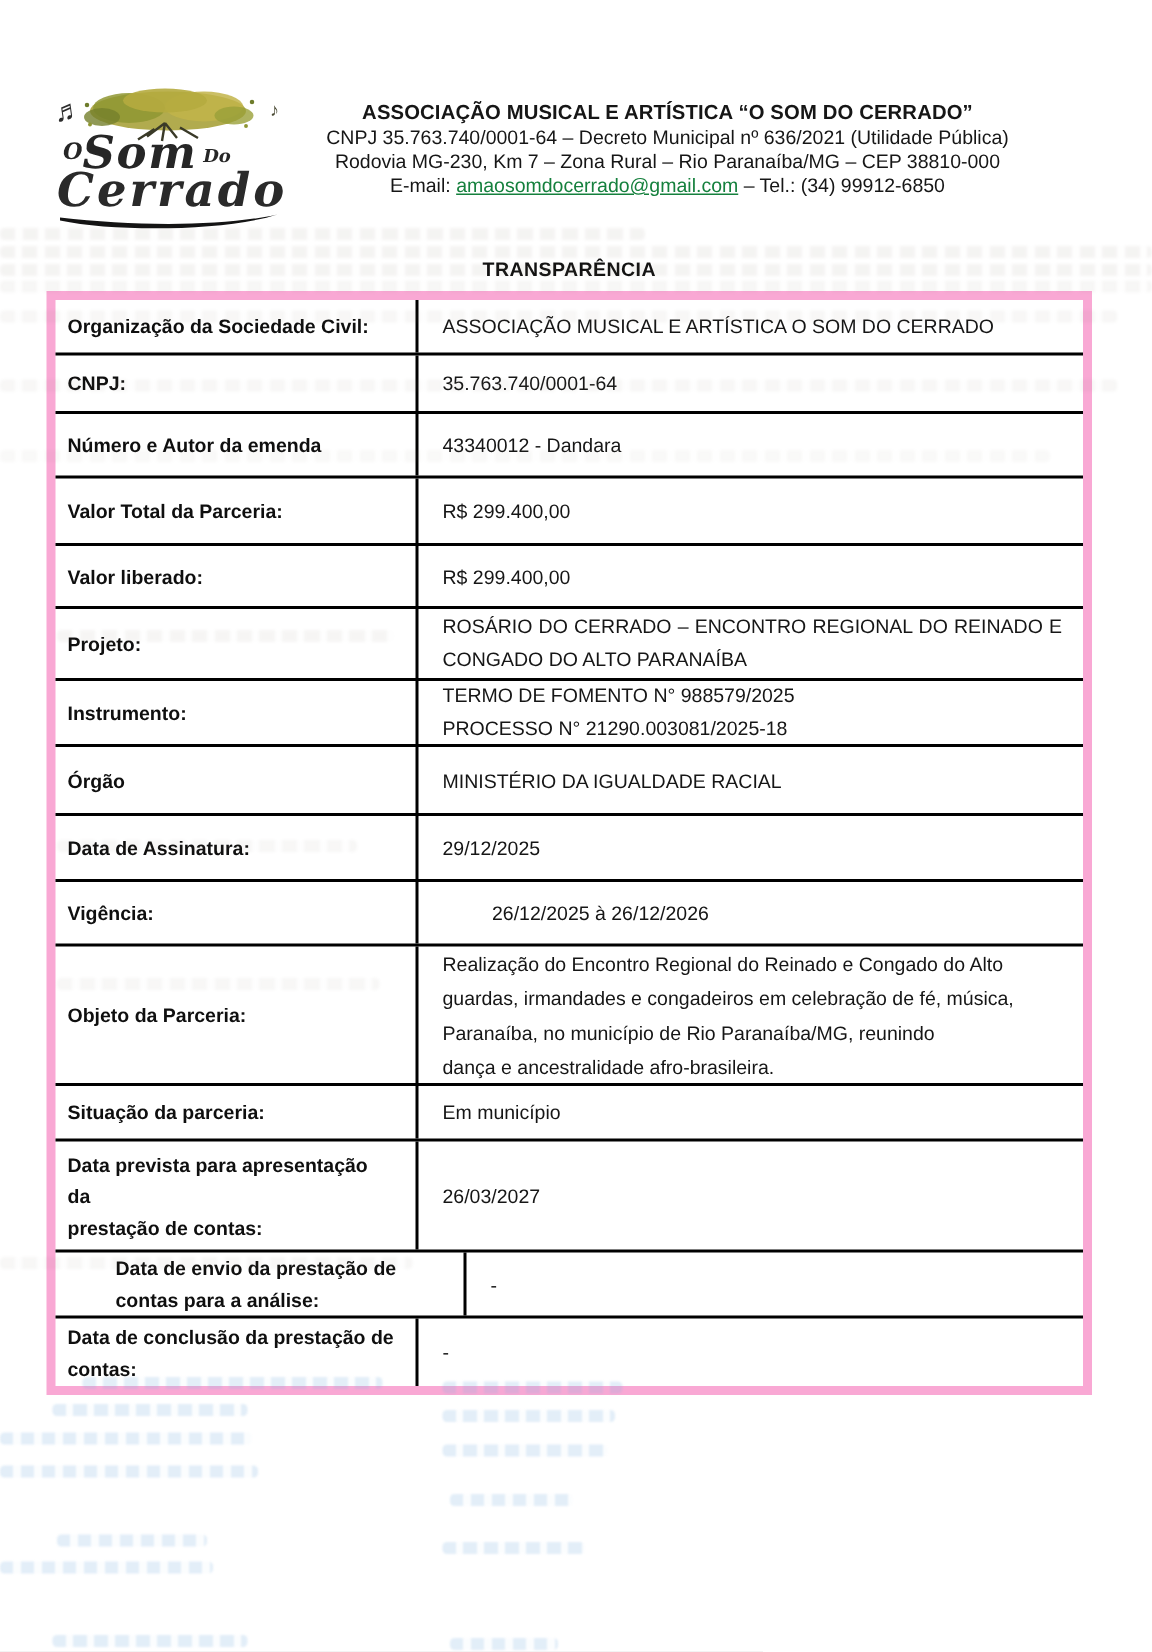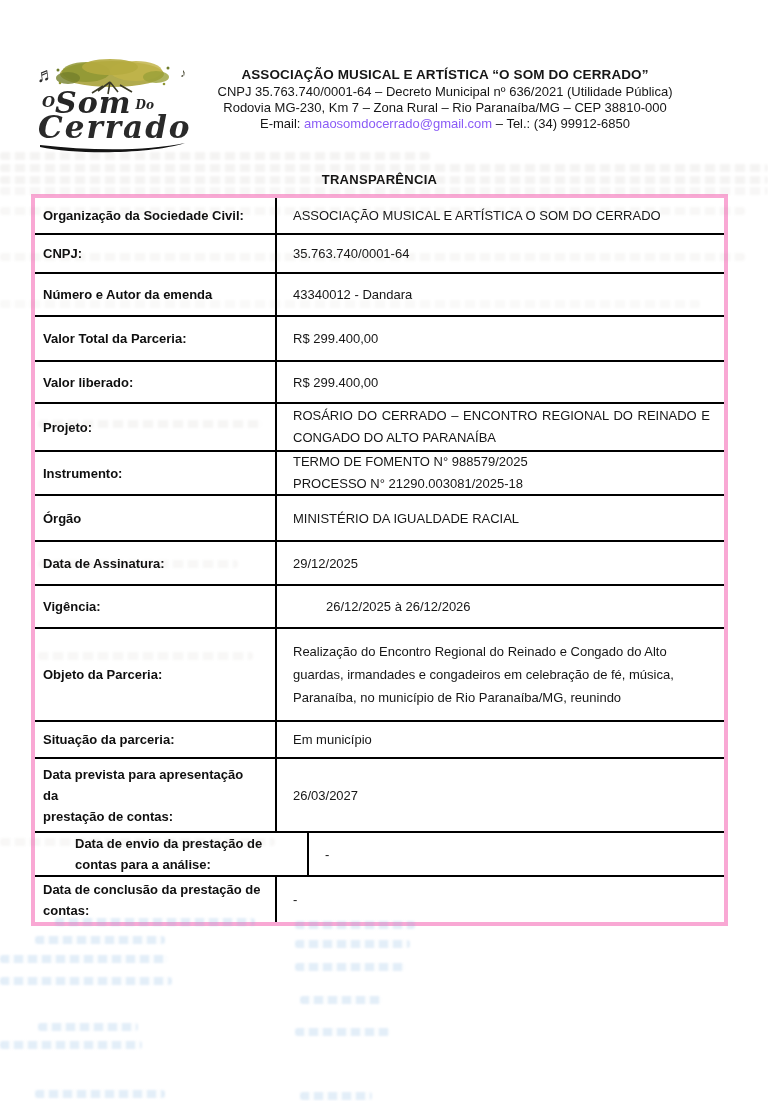--- a/index.html
+++ b/index.html
@@ -40,33 +40,33 @@
     font-family: "DejaVu Serif", serif; font-style: italic; font-weight: bold;
     font-size: 31px; letter-spacing: 2px; color: #2a2a2a; line-height: 1;
   }
   .logo .swoosh { position: absolute; left: 0; top: 84px; }
 
   .header-text {
     position: absolute; left: 185px; top: 67px; width: 520px;
     text-align: center; color: #161616; line-height: 16px; font-size: 13px;
   }
   .org-name { font-size: 13.5px; font-weight: bold; letter-spacing: 0.1px; margin-bottom: 1px; }
-  .email-link { color: #8b5cf6; cursor: pointer; }
+  .email-link { color: #15803d; text-decoration: underline; cursor: pointer; }
 
   
   .doc-title {
     position: absolute; left: 31px; top: 172px; width: 697px;
     text-align: center; font-weight: bold; font-size: 13px;
     letter-spacing: 0.3px; color: #111;
   }
 
   
   .ttable {
     position: absolute; left: 31px; top: 194px; width: 697px;
-    border: 4px solid #f9a8d4; background: transparent;
+    border: 6px solid #f9a8d4; background: transparent;
   }
   .trow { display: flex; border-bottom: 2px solid #000; }
   .trow:last-child { border-bottom: none; }
   .cell { display: flex; flex-direction: column; justify-content: center; font-size: 13px; color: #161616; }
   .cell-label {
     width: 242px; flex: 0 0 242px;
     border-right: 2px solid #000;
     font-weight: bold; color: #0f0f0f;
     padding: 2px 6px 2px 8px; line-height: 21px;
   }
@@ -246,20 +246,21 @@
     </div>
 
     <div class="trow">
       <div class="cell cell-label">
           <div>Objeto da Parceria:</div>
         </div>
       <div class="cell cell-value">
           <div>Realização do Encontro Regional do Reinado e Congado do Alto</div>
           <div>guardas, irmandades e congadeiros em celebração de fé, música,</div>
           <div>Paranaíba, no município de Rio Paranaíba/MG, reunindo</div>
+          <div>dança e ancestralidade afro-brasileira.</div>
         </div>
     </div>
 
     <div class="trow">
       <div class="cell cell-label">
           <div>Situação da parceria:</div>
         </div>
       <div class="cell cell-value">
           <div>Em município</div>
         </div>

